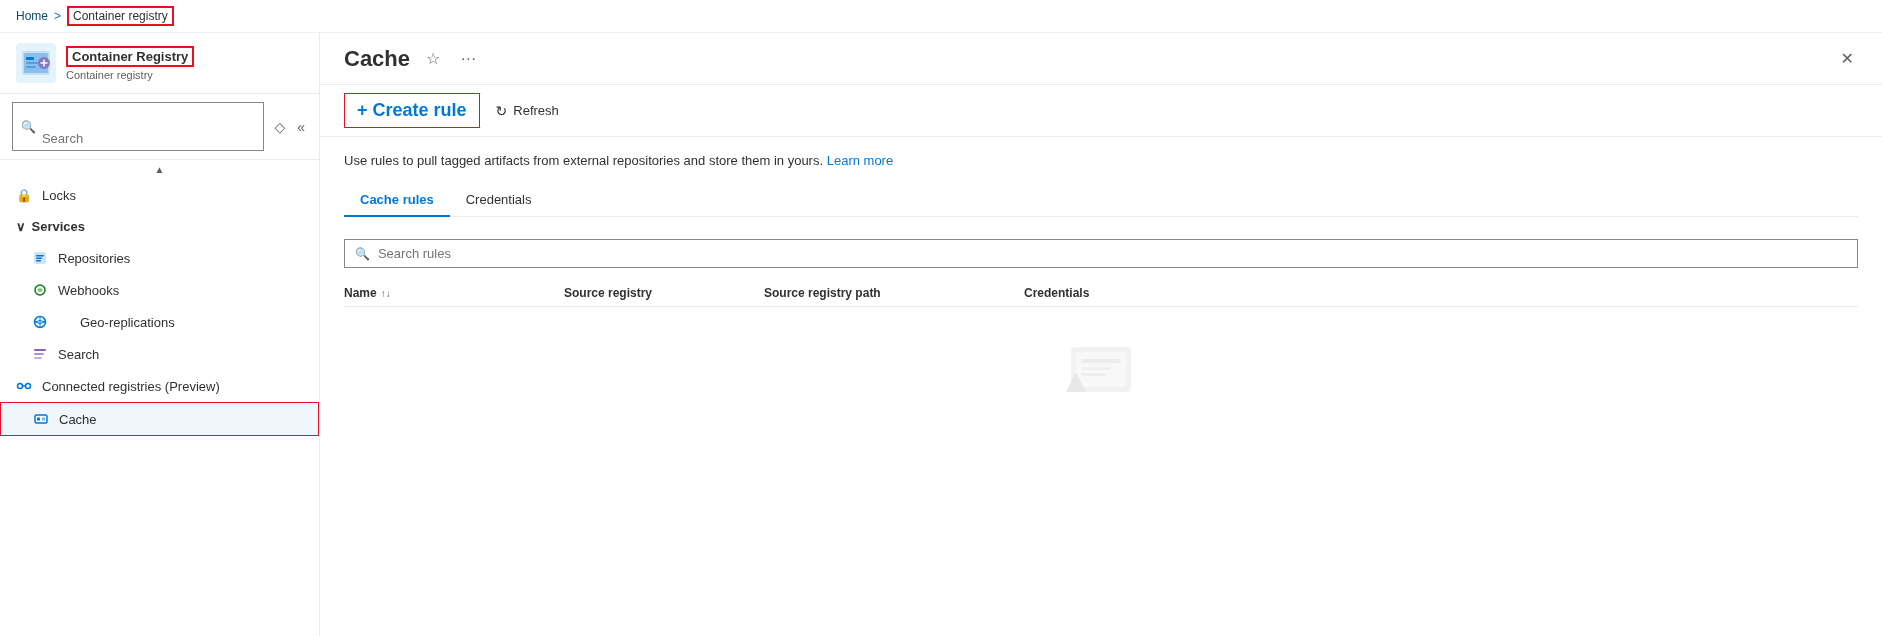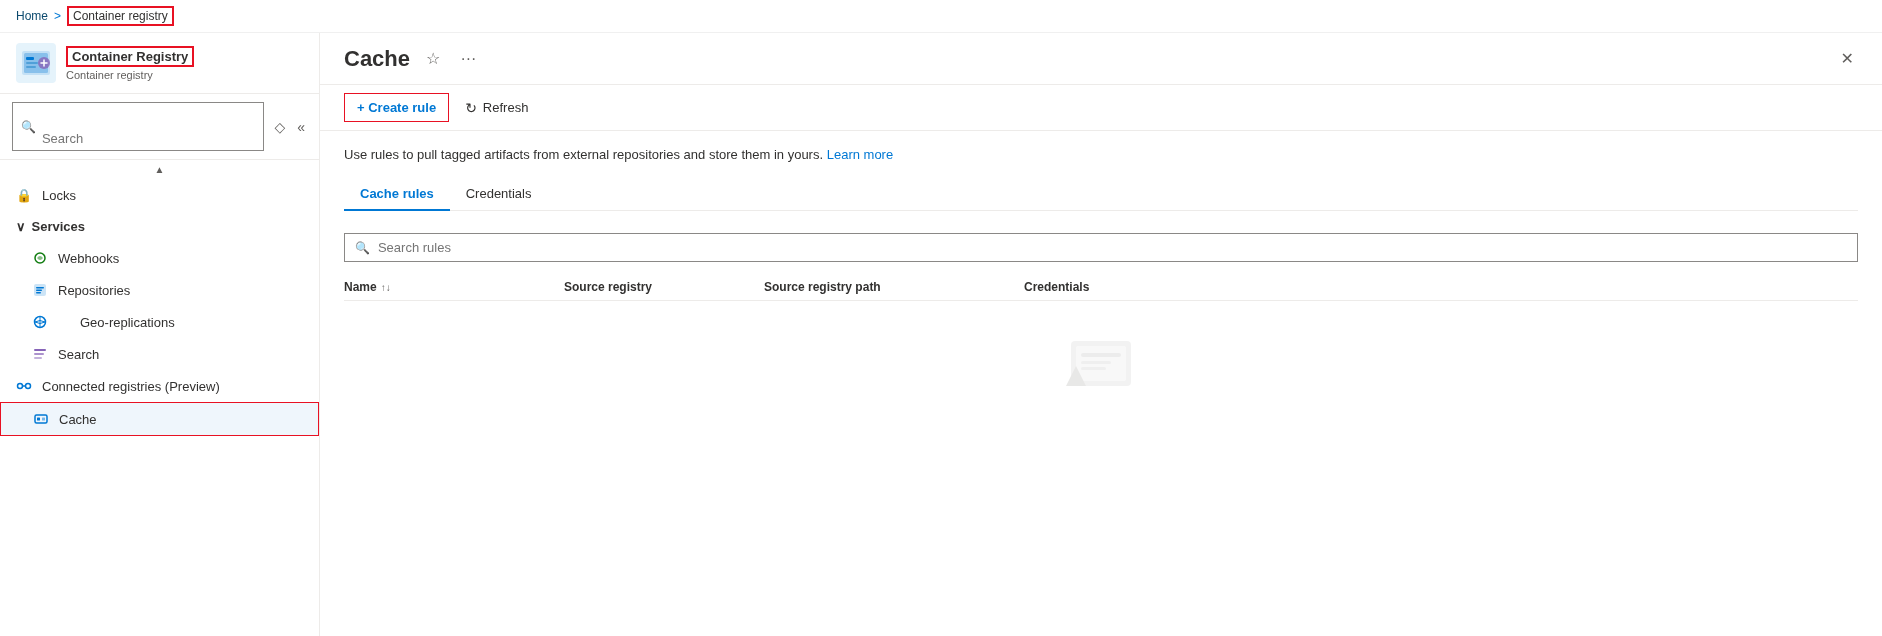--- a/index.html
+++ b/index.html
@@ -164,21 +164,21 @@
     }
     .create-rule-btn {
       display: flex;
       align-items: center;
       gap: 6px;
       border: 1.5px solid #e81123;
       background: #fff;
       color: #0078d4;
       padding: 6px 12px;
       cursor: pointer;
-      font-size: 13px;
+      font-size: 18px;
       font-weight: 600;
     }
     .refresh-btn {
       display: flex;
       align-items: center;
       gap: 6px;
       background: none;
       border: none;
       cursor: pointer;
       color: #323130;
@@ -333,39 +333,39 @@
         <span class="nav-icon icon-locks">🔒</span>
         <span>Locks</span>
       </div>
 
       <div class="section-header">
         <span>∨</span>
         <span>Services</span>
       </div>
 
       <div class="nav-item" style="padding-left: 32px;">
-        <span class="nav-icon icon-webhooks">
-          <svg width="16" height="16" viewBox="0 0 16 16">
-              <circle cx="8" cy="8" r="5" stroke="#107c10" stroke-width="1.5" fill="none"></circle>
-              <path d="M5 8 Q8 4 11 8 Q8 12 5 8" fill="#107c10" opacity="0.5"></path>
-            </svg>
-        </span>
-        <span>Webhooks</span>
-      </div>
-
-      <div class="nav-item" style="padding-left: 32px;">
         <span class="nav-icon icon-repos">
           <svg width="16" height="16" viewBox="0 0 16 16">
               <rect x="2" y="2" width="12" height="12" rx="2" fill="#0078d4" opacity="0.2"></rect>
               <rect x="4" y="5" width="8" height="1.5" rx="0.75" fill="#0078d4"></rect>
               <rect x="4" y="7.5" width="6" height="1.5" rx="0.75" fill="#0078d4"></rect>
               <rect x="4" y="10" width="5" height="1.5" rx="0.75" fill="#0078d4"></rect>
             </svg>
         </span>
         <span>Repositories</span>
+      </div>
+
+      <div class="nav-item" style="padding-left: 32px;">
+        <span class="nav-icon icon-webhooks">
+          <svg width="16" height="16" viewBox="0 0 16 16">
+              <circle cx="8" cy="8" r="5" stroke="#107c10" stroke-width="1.5" fill="none"></circle>
+              <path d="M5 8 Q8 4 11 8 Q8 12 5 8" fill="#107c10" opacity="0.5"></path>
+            </svg>
+        </span>
+        <span>Webhooks</span>
       </div>
 
       <div class="nav-item" style="padding-left: 32px; gap: 32px;">
         <span class="nav-icon icon-geo">
           <svg width="16" height="16" viewBox="0 0 16 16">
               <circle cx="8" cy="8" r="5.5" stroke="#0078d4" stroke-width="1.5" fill="none"></circle>
               <path d="M3 8 Q8 5 13 8" stroke="#0078d4" stroke-width="1" fill="none"></path>
               <path d="M3 8 Q8 11 13 8" stroke="#0078d4" stroke-width="1" fill="none"></path>
               <line x1="8" y1="2.5" x2="8" y2="13.5" stroke="#0078d4" stroke-width="1"></line>
             </svg>

